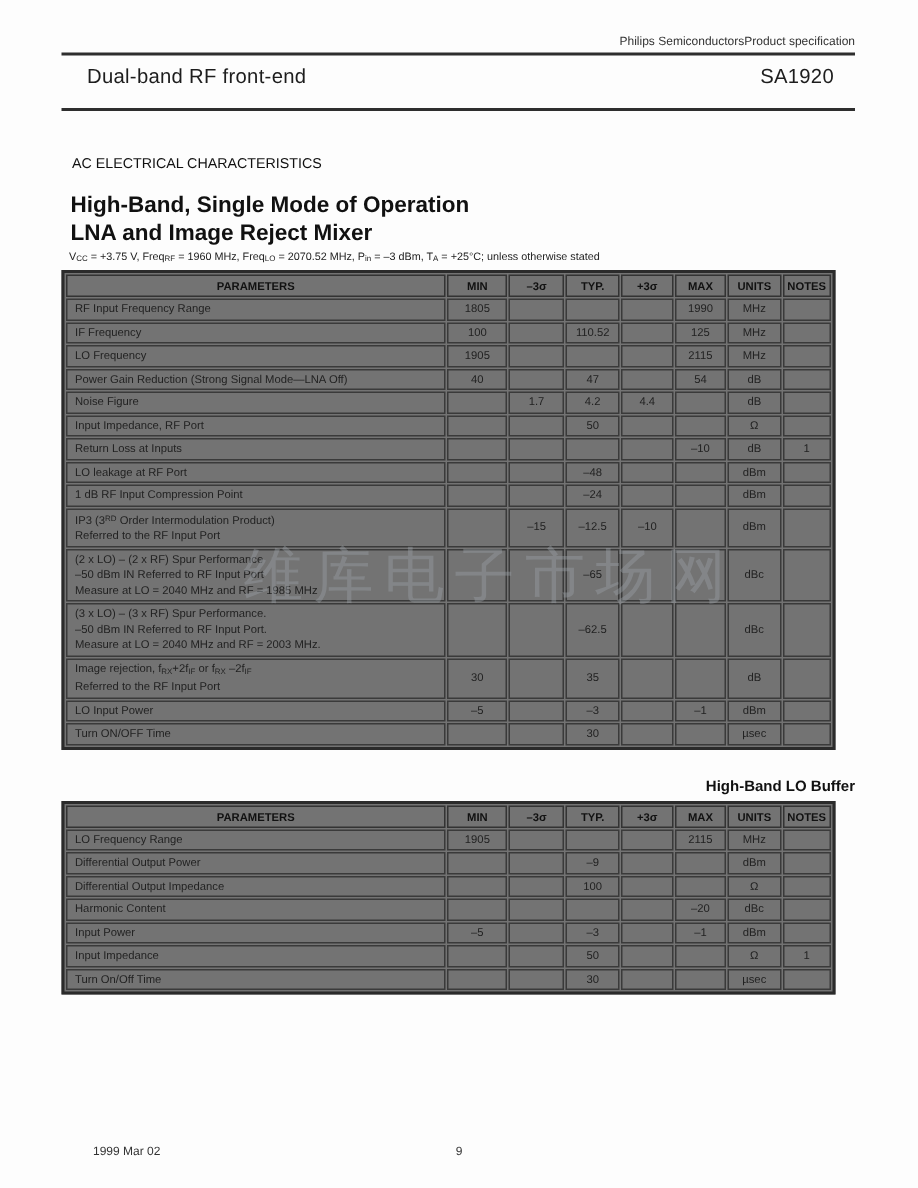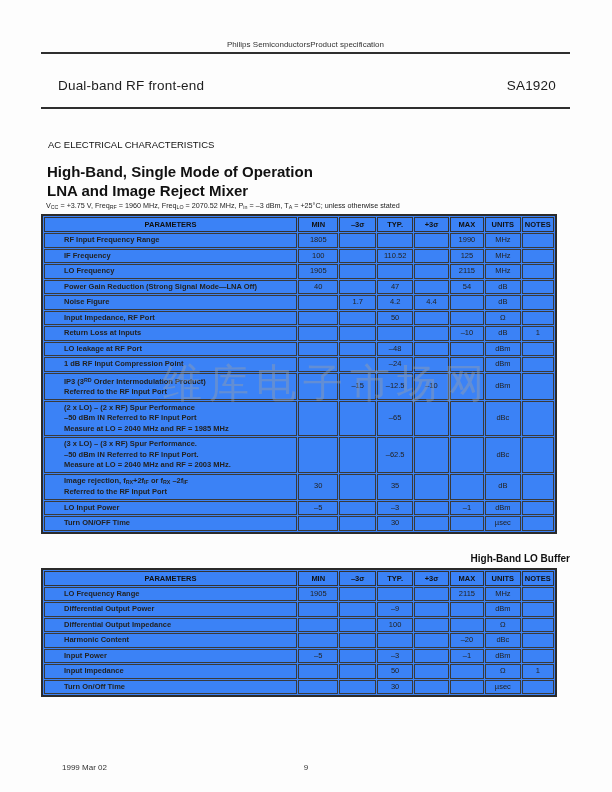--- a/index.html
+++ b/index.html
@@ -7,58 +7,58 @@
   body { font-family: "Liberation Sans", "DejaVu Sans", sans-serif; color: #222; }
   .page {
     position: relative;
     width: 612px; height: 792px;
     background: #fdfdfd;
     margin: 0 auto;
     overflow: hidden;
   }
   .content { position: absolute; left: 41px; top: 0; width: 529px; }
 
-  .masthead { display: flex; justify-content: center; margin-top: 40px; font-size: 8px; color: #333; }
+  .masthead { display: flex; justify-content: flex-end; margin-top: 23px; font-size: 8px; color: #333; }
   .rule { background: #2e2e2e; }
   .rule-thin { height: 2px; margin-top: 3px; }
-  .title-row { display: flex; justify-content: space-between; align-items: baseline; margin-top: 24px; padding: 0 14px 0 17px; gap: 48px; }
+  .title-row { display: flex; justify-content: space-between; align-items: baseline; margin-top: 6px; padding: 0 14px 0 17px; gap: 48px; }
   .doc-title, .part-no { font-size: 13.5px; color: #1d1d1d; letter-spacing: 0.2px; }
   .rule-thick { height: 2px; margin-top: 14px; }
 
   .h-main { font-size: 9.5px; font-weight: normal; margin: 30px 0 0 7px; color: #111; }
   .h-sub  { font-size: 15px; font-weight: bold; margin: 13px 0 0 6px; color: #111; }
   .h-sub.tight { margin-top: 2px; }
   .conditions { font-size: 7.2px; margin: 2px 0 4px 5px; color: #222; }
   sub { font-size: 5.3px; vertical-align: -1px; }
   sup { font-size: 5.3px; vertical-align: 2px; }
 
   table.spec {
     border-collapse: separate;
     border-spacing: 1px;
     border: 2px solid #2b2b2b;
     width: 516px;
     table-layout: fixed;
     font-size: 7.5px;
-    background: #3b82f6;
+    background: #737373;
   }
   .c-param { width: 250px; }
   .c-min   { width: 40px; }
   .c-sigl  { width: 36px; }
   .c-typ   { width: 36px; }
   .c-sigr  { width: 34px; }
   .c-max   { width: 34px; }
   .c-units { width: 35px; }
   .c-notes { width: 32px; }
   table.spec th {
     border: 1px solid #333;
     font-weight: bold; text-align: center;
     padding: 2px 1px; font-size: 7.5px; color: #111;
   }
   table.spec td { border: 1px solid #3a3a3a; line-height: 10.5px; vertical-align: middle; color: #222; }
-  table.spec td.param { text-align: left; padding: 1px 19px; font-weight: bold; }
+  table.spec td.param { text-align: left; padding: 1px 5px; }
   table.spec td.val   { text-align: center; padding: 1px 1px; height: 13px; }
 
   .t2-heading { font-size: 10px; font-weight: bold; margin: 19px 0 4px 6px; color: #111; text-align: right; }
 
   .watermark {
     position: absolute; left: 162px; top: 356px;
     font-size: 40px; letter-spacing: 7px;
     color: #9aa0a6; opacity: 0.42;
     pointer-events: none; z-index: 5;
     font-family: "DejaVu Sans", sans-serif;

